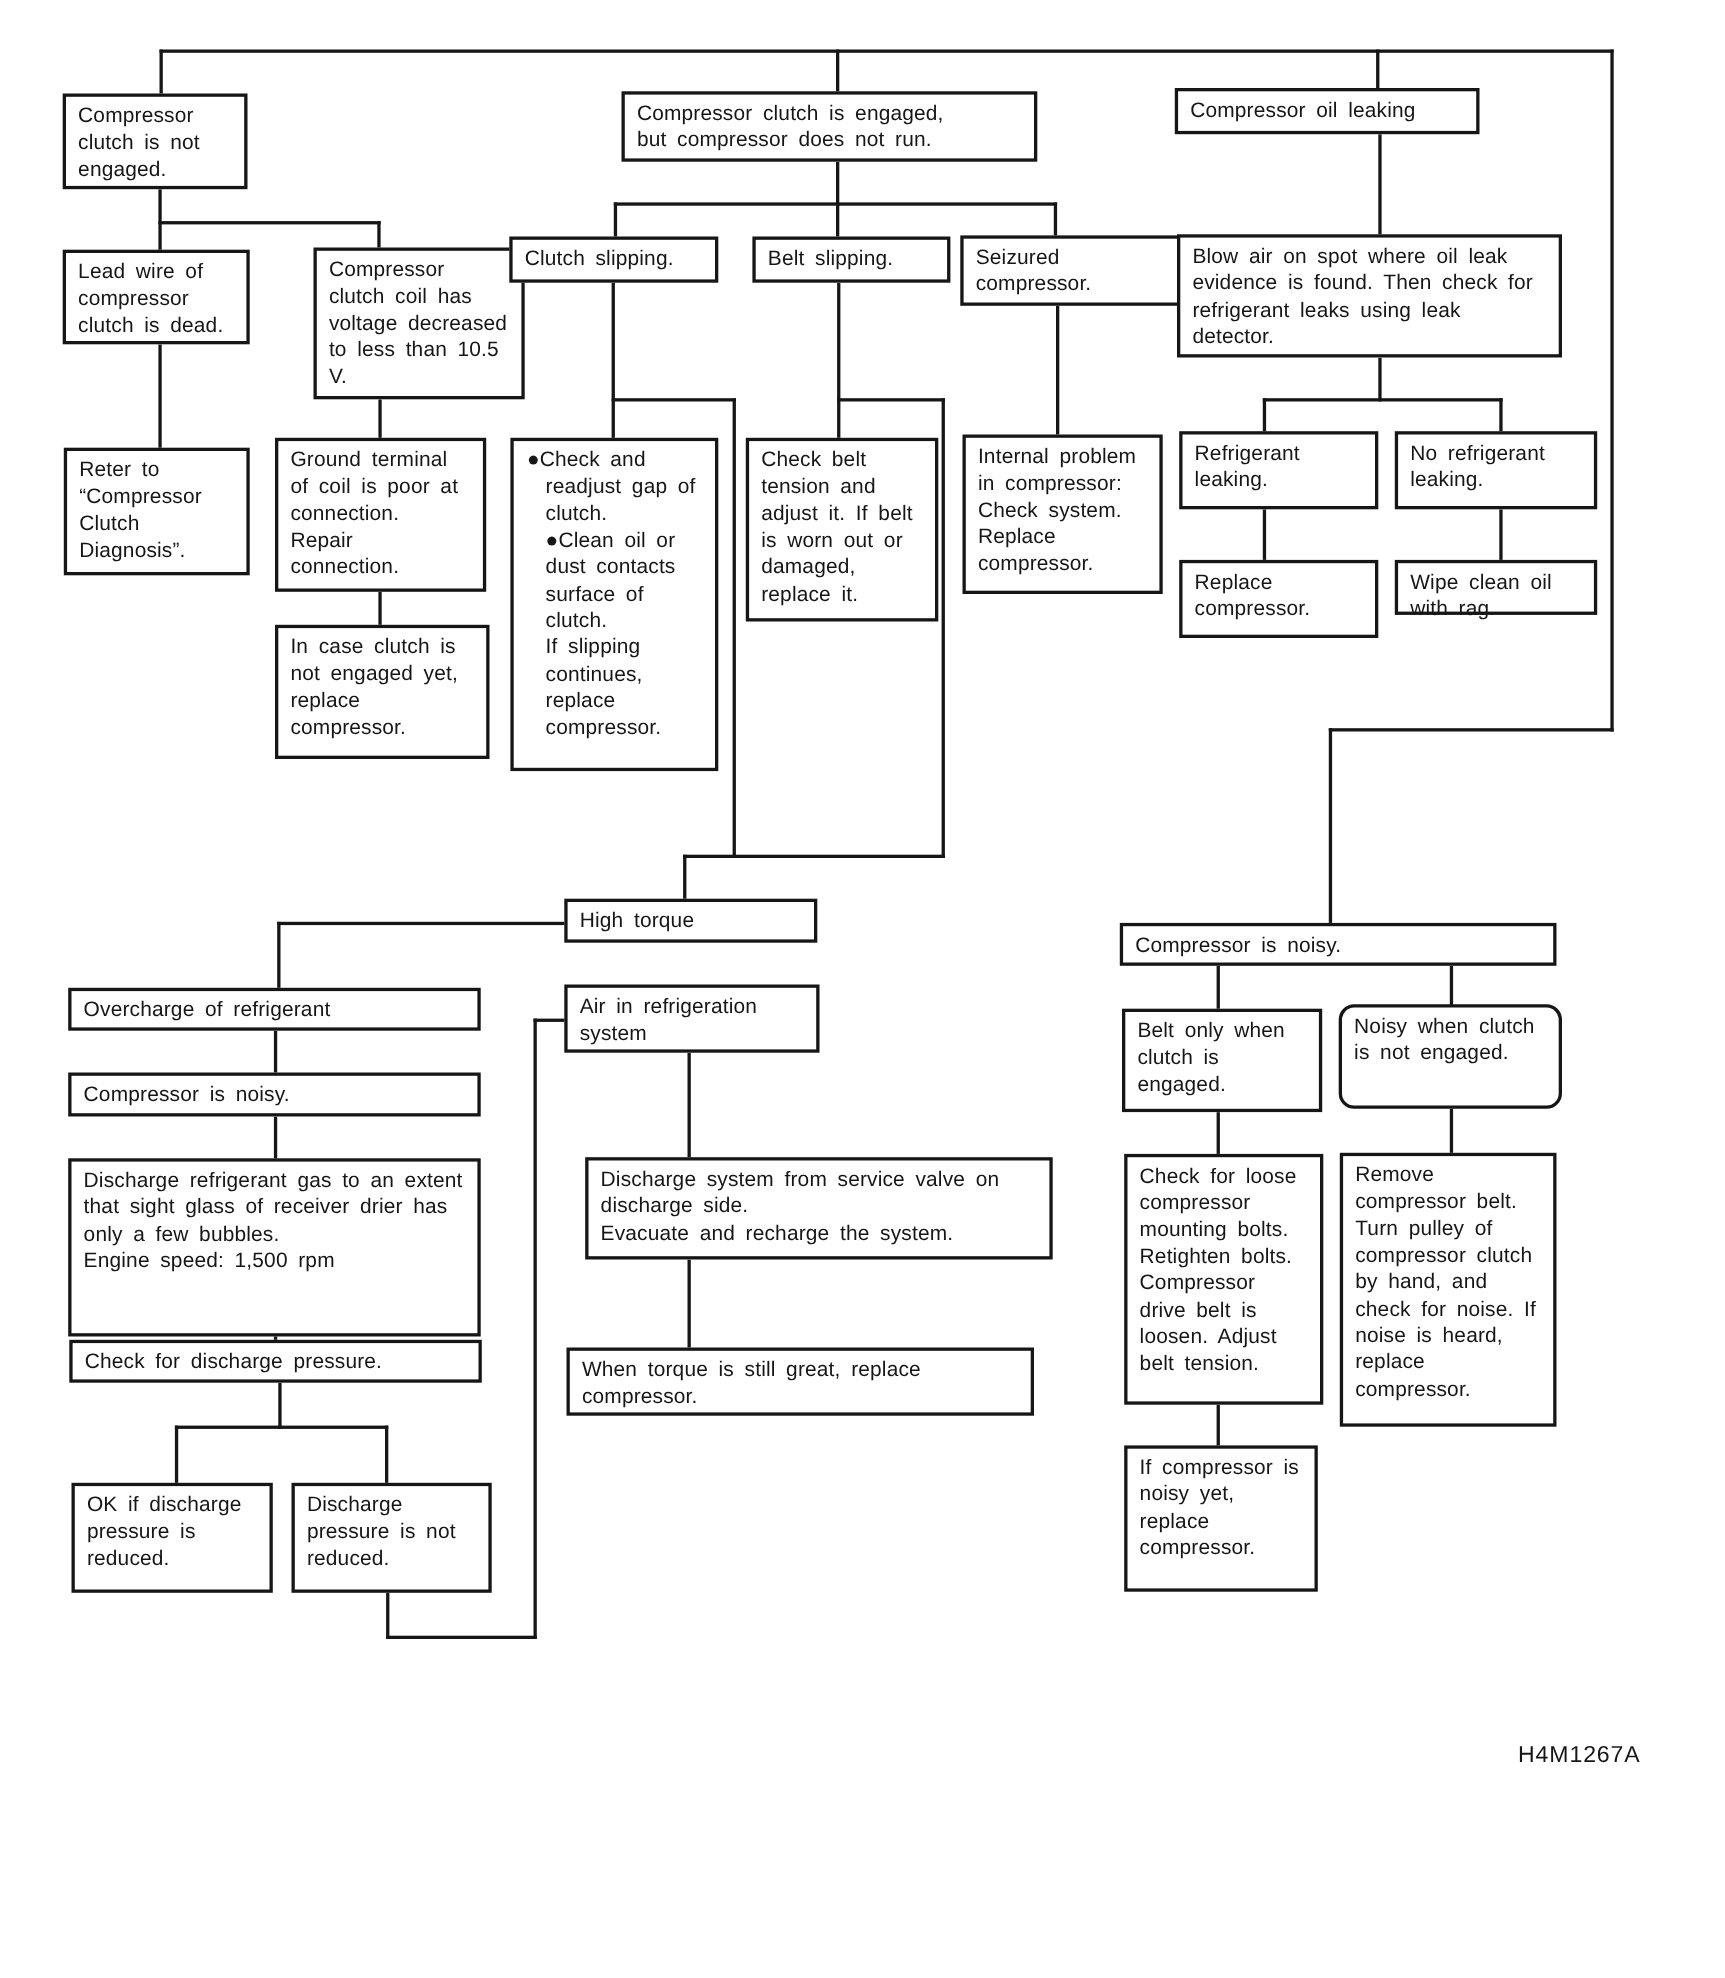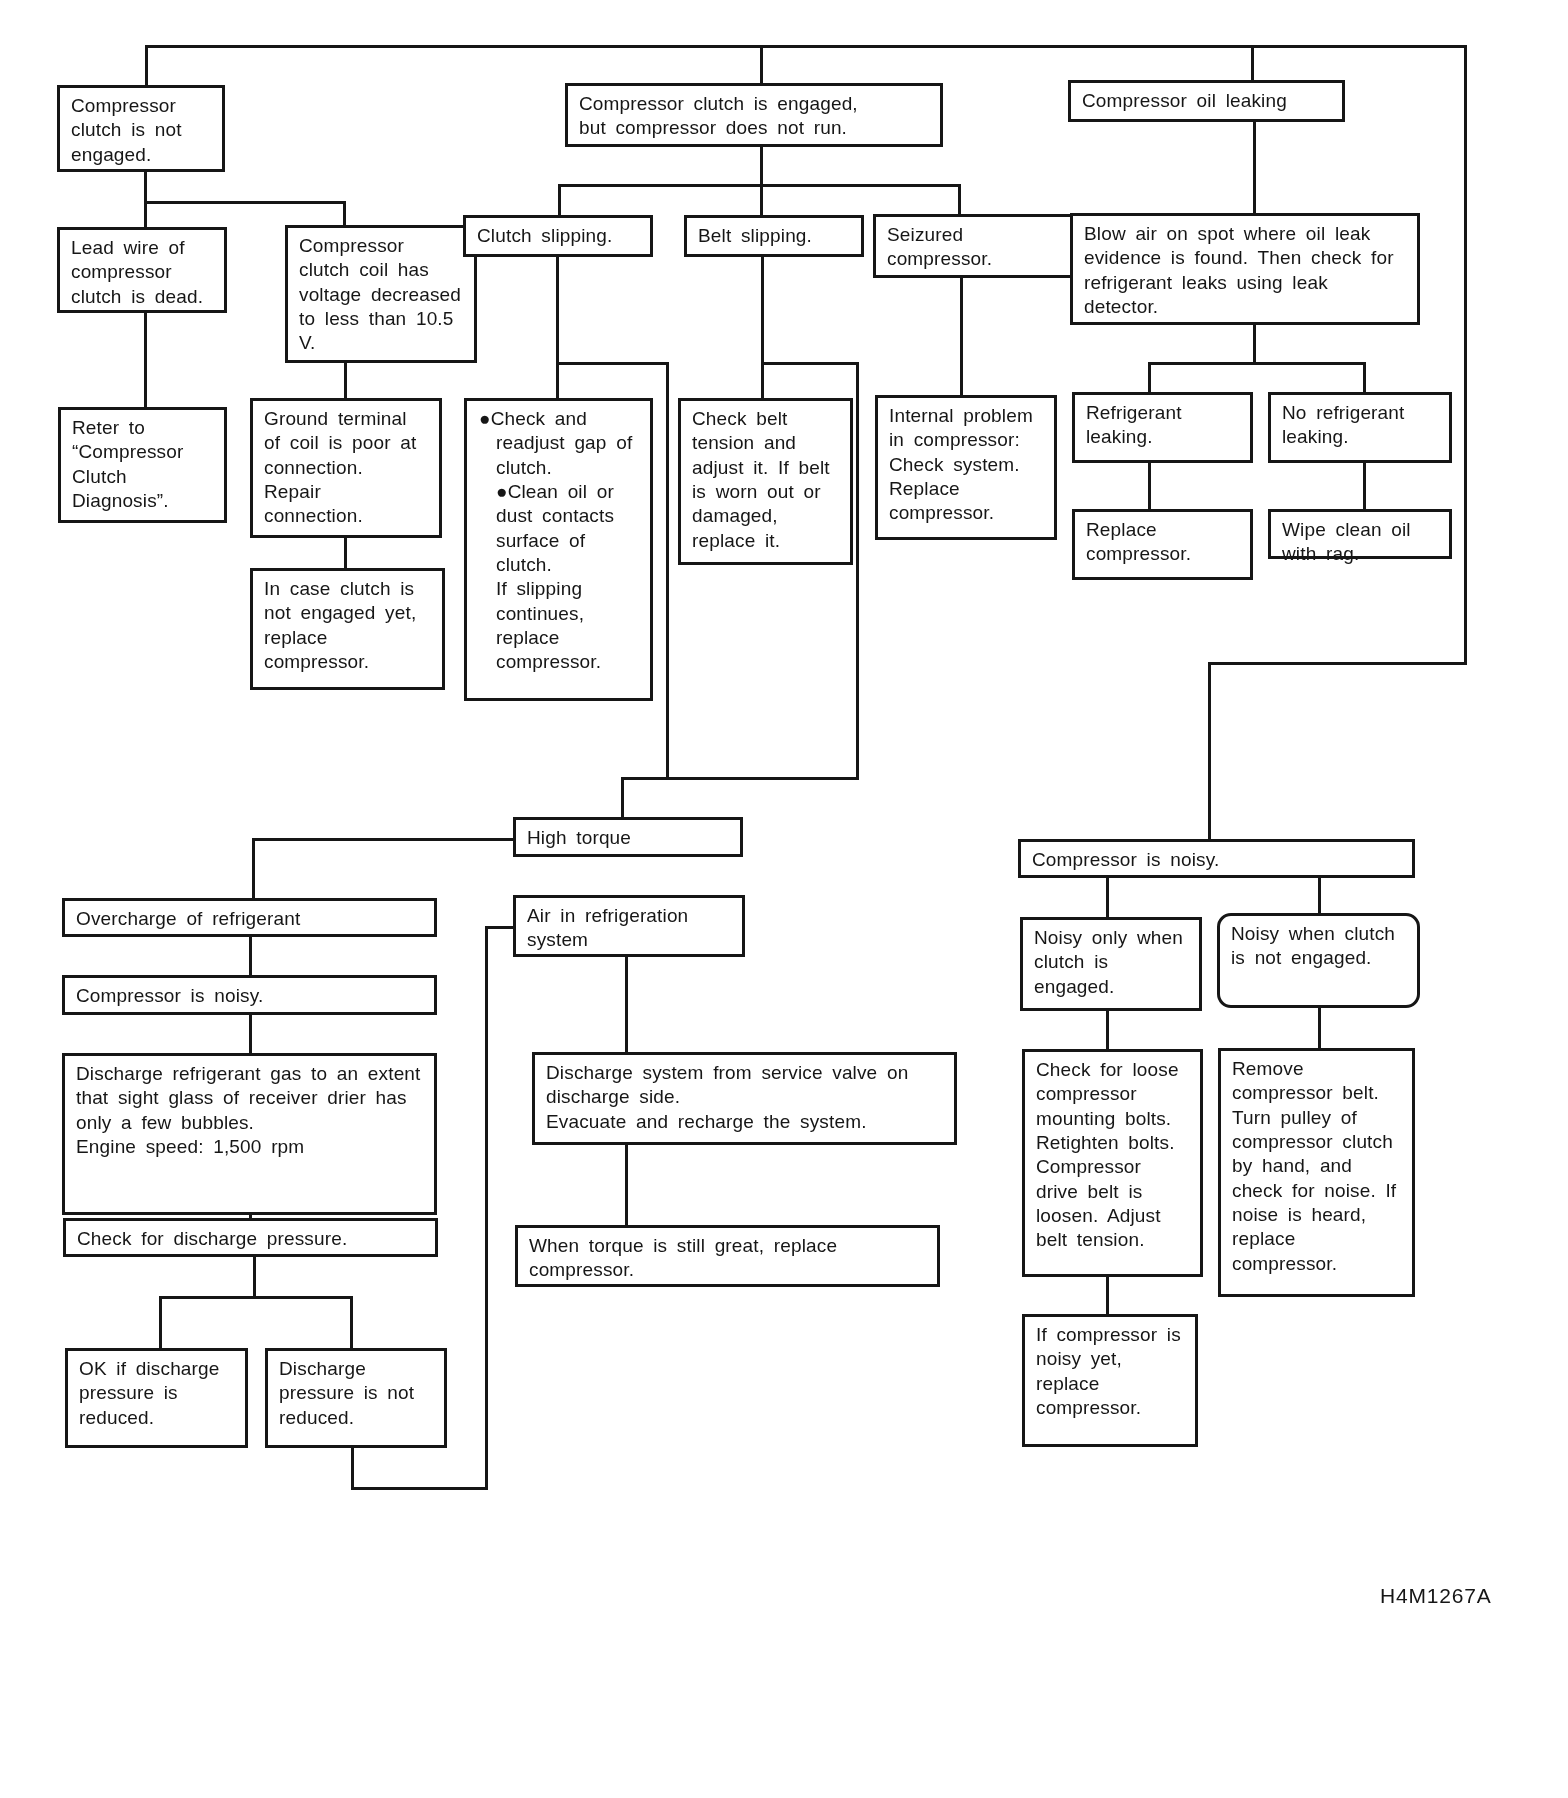--- a/index.html
+++ b/index.html
@@ -132,18 +132,18 @@
     <div class="node" style="left: 62px; top: 1053px; width: 375px; height: 162px;">Discharge refrigerant gas to an extent that sight glass of receiver drier has only a few bubbles.
 Engine speed: 1,500 rpm</div>
     <div class="node" style="left: 63px; top: 1218px; width: 375px; height: 39px;">Check for discharge pressure.</div>
     <div class="node" style="left: 65px; top: 1348px; width: 183px; height: 100px;">OK if discharge pressure is reduced.</div>
     <div class="node" style="left: 265px; top: 1348px; width: 182px; height: 100px;">Discharge pressure is not reduced.</div>
     <div class="node" style="left: 513px; top: 895px; width: 232px; height: 62px;">Air in refrigeration system</div>
     <div class="node" style="left: 515px; top: 1052px; width: 425px; height: 93px; margin-left: 17px;">Discharge system from service valve on discharge side.
 Evacuate and recharge the system.</div>
     <div class="node" style="left: 515px; top: 1225px; width: 425px; height: 62px;">When torque is still great, replace compressor.</div>
     <div class="node" style="left: 1018px; top: 839px; width: 397px; height: 39px;">Compressor is noisy.</div>
-    <div class="node" style="left: 1020px; top: 917px; width: 182px; height: 94px;">Noisy only when clutch is engaged.</div>
+    <div class="node" style="left: 1020px; top: 917px; width: 182px; height: 94px;">Belt only when clutch is engaged.</div>
     <div class="node" style="left: 1217px; top: 913px; width: 203px; height: 95px; border-radius: 14px;">Noisy when clutch is not engaged.</div>
     <div class="node" style="left: 1022px; top: 1049px; width: 181px; height: 228px;">Check for loose compressor mounting bolts. Retighten bolts. Compressor drive belt is loosen. Adjust belt tension.</div>
     <div class="node" style="left: 1218px; top: 1048px; width: 197px; height: 249px;">Remove compressor belt. Turn pulley of compressor clutch by hand, and check for noise. If noise is heard, replace compressor.</div>
     <div class="node" style="left: 1022px; top: 1314px; width: 176px; height: 133px;">If compressor is noisy yet, replace compressor.</div>
   </div>
 
 </body></html>

